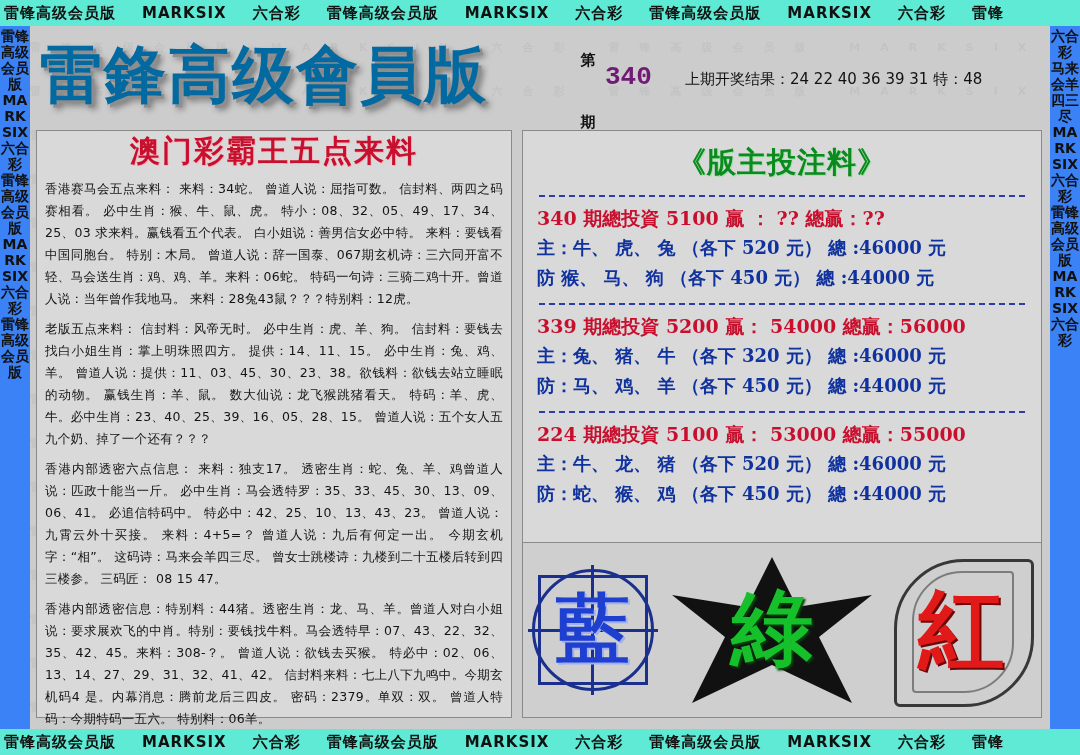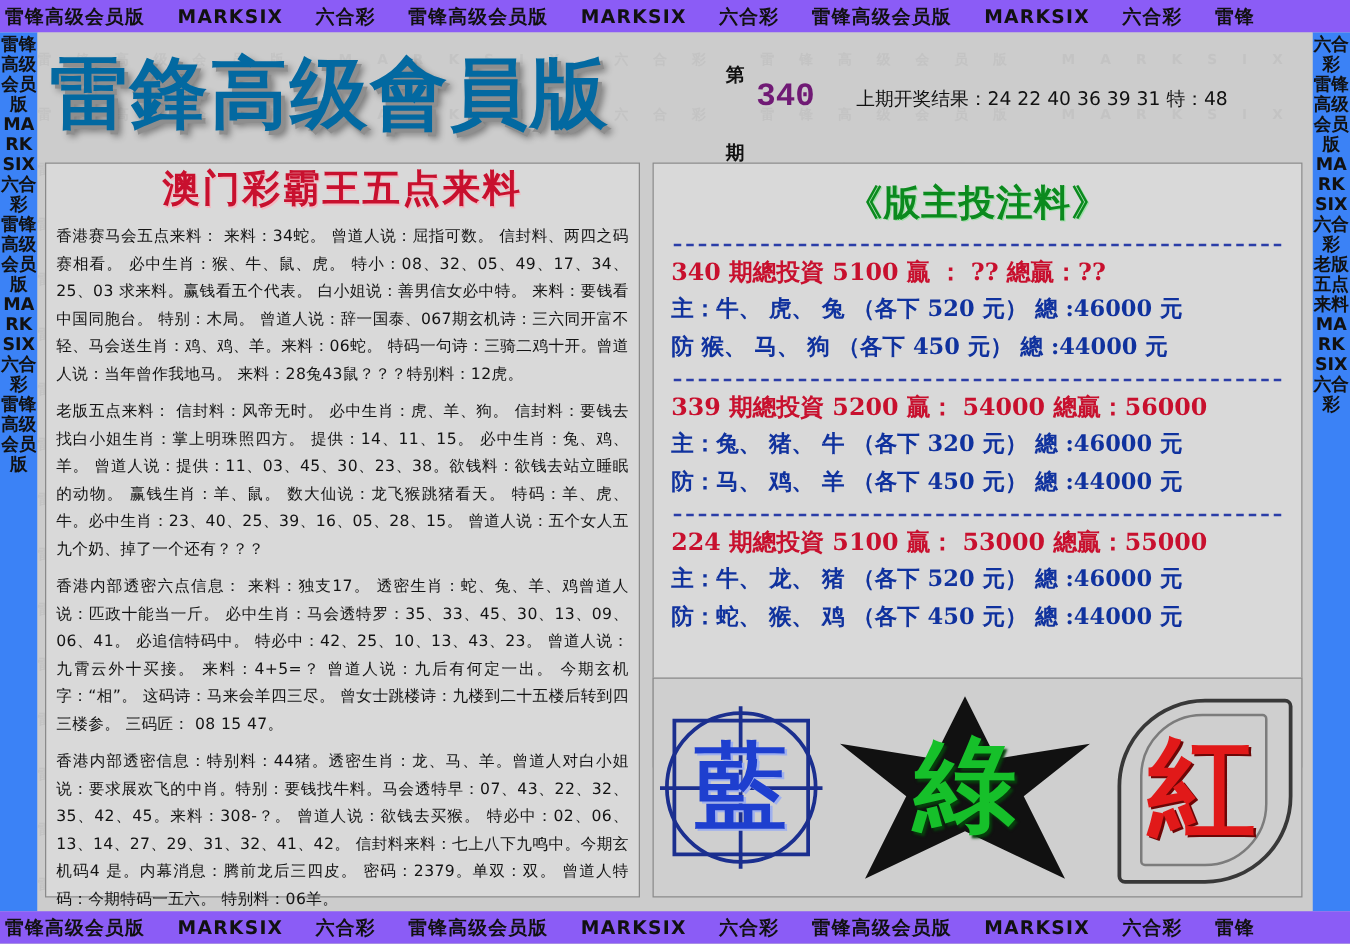--- a/index.html
+++ b/index.html
@@ -5,21 +5,21 @@
   html,body{margin:0;padding:0;}
   body{
     width:1080px;height:755px;overflow:hidden;
     background:#cfcfcf;
     font-family:"DejaVu Sans","Liberation Sans",sans-serif;
     position:relative;
   }
   
   .marquee{
     position:absolute;left:0;width:1080px;height:26px;
-    background:#8b5cf6;
+    background:#5eead4;
     color:#111;
     font-weight:bold;font-size:15px;
     letter-spacing:1px;
     white-space:nowrap;overflow:hidden;
     display:flex;align-items:center;
     gap:26px;
     padding-left:4px;
     box-sizing:border-box;
   }
   .marquee.top{top:0;}
@@ -223,21 +223,21 @@
   <span>雷锋高级会员版</span>
   <span>MARKSIX</span>
   <span>六合彩</span>
   <span>雷锋</span>
 </div>
 
 <div class="side left">
   <div>雷锋高级会员版 MARKSIX 六合彩 雷锋高级会员版 MARKSIX 六合彩 雷锋高级会员版</div>
 </div>
 <div class="side right">
-  <div>六合彩 雷锋高级会员版 MARKSIX 六合彩 老版五点来料 MARKSIX 六合彩</div>
+  <div>六合彩 马来会羊四三尽 MARKSIX 六合彩 雷锋高级会员版 MARKSIX 六合彩</div>
 </div>
 
 <div class="canvas">
 
   <div class="wm">
     <div>雷锋高级会员版 MARKSIX 六合彩 雷锋高级会员版 MARKSIX 六合彩 雷锋高级会员版 MARKSIX 六合彩</div>
     <div>雷锋高级会员版 MARKSIX 六合彩 雷锋高级会员版 MARKSIX 六合彩 雷锋高级会员版 MARKSIX 六合彩</div>
     <div>雷锋高级会员版 MARKSIX 六合彩 雷锋高级会员版 MARKSIX 六合彩 雷锋高级会员版 MARKSIX 六合彩</div>
     <div>雷锋高级会员版 MARKSIX 六合彩 雷锋高级会员版 MARKSIX 六合彩 雷锋高级会员版 MARKSIX 六合彩</div>
     <div>雷锋高级会员版 MARKSIX 六合彩 雷锋高级会员版 MARKSIX 六合彩 雷锋高级会员版 MARKSIX 六合彩</div>

